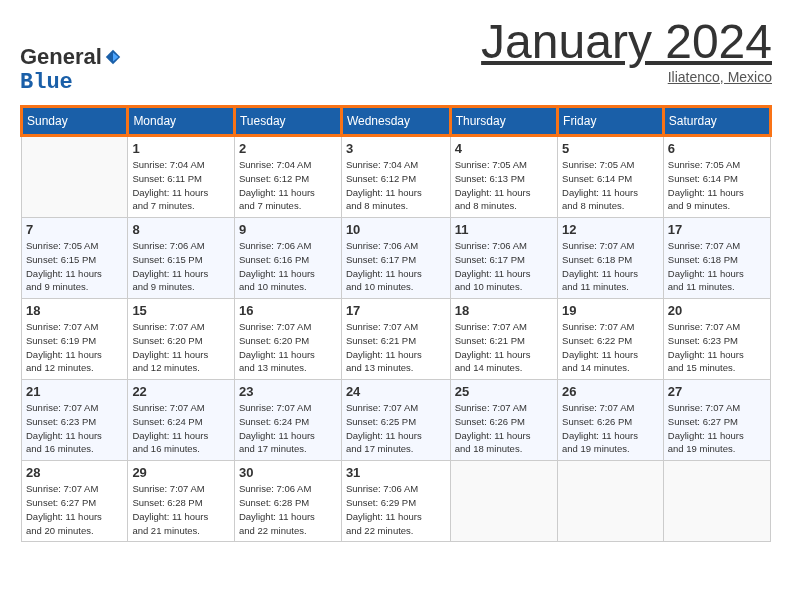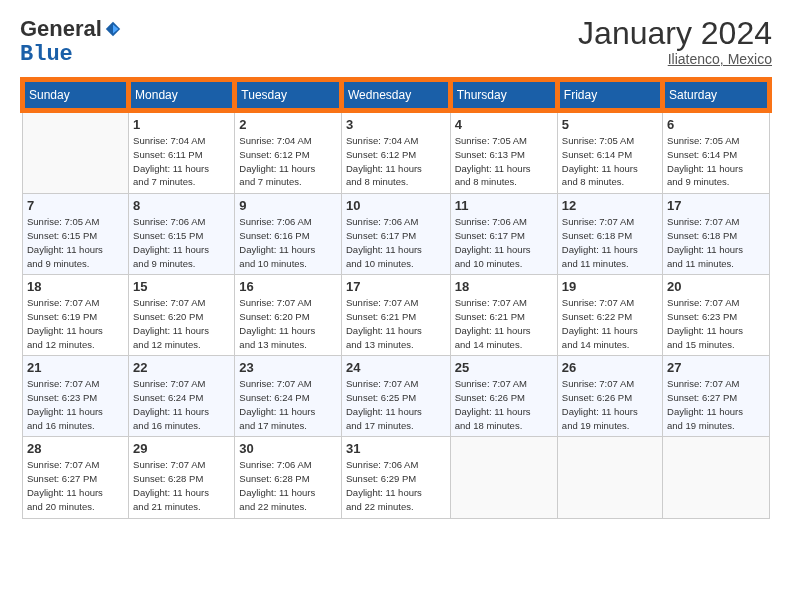--- a/index.html
+++ b/index.html
@@ -17,63 +17,65 @@
     .header {
       display: flex;
       justify-content: space-between;
       align-items: flex-start;
       margin-bottom: 10px;
     }
     .logo {
       display: flex;
       flex-direction: column;
       align-items: flex-start;
+      margin-top: 28px;
     }
     .logo-text {
       display: flex;
       align-items: center;
       font-size: 22px;
       font-weight: bold;
       color: #333;
     }
     .logo-general { color: #333; }
     .logo-blue { color: #1a5fa8; font-family: Liberation Mono, monospace; }
     .logo-icon {
       width: 18px;
       height: 18px;
       margin-left: 2px;
     }
     .title-area {
       text-align: right;
     }
     .month-title {
-      font-size: 32px;
+      font-size: 48px;
       color: #333;
       font-weight: normal;
       line-height: 1.1;
+      text-decoration: underline;
     }
     .location {
       font-size: 14px;
       color: #555;
       text-align: right;
       text-decoration: underline;
     }
     table {
       width: 100%;
       border-collapse: collapse;
       font-size: 10px;
     }
     thead tr th {
       background-color: #1a5fa8;
       color: #fff;
       padding: 6px 4px;
       text-align: left;
       font-size: 12px;
       font-weight: normal;
-      border: 5px solid #f97316;
+      border: 3px solid #f97316;
     }
     tbody tr td {
       border: 1px solid #ccc;
       vertical-align: top;
       padding: 4px 4px;
       width: 113px;
       min-height: 70px;
       background: #fff;
     }
     tbody tr:nth-child(even) td {

